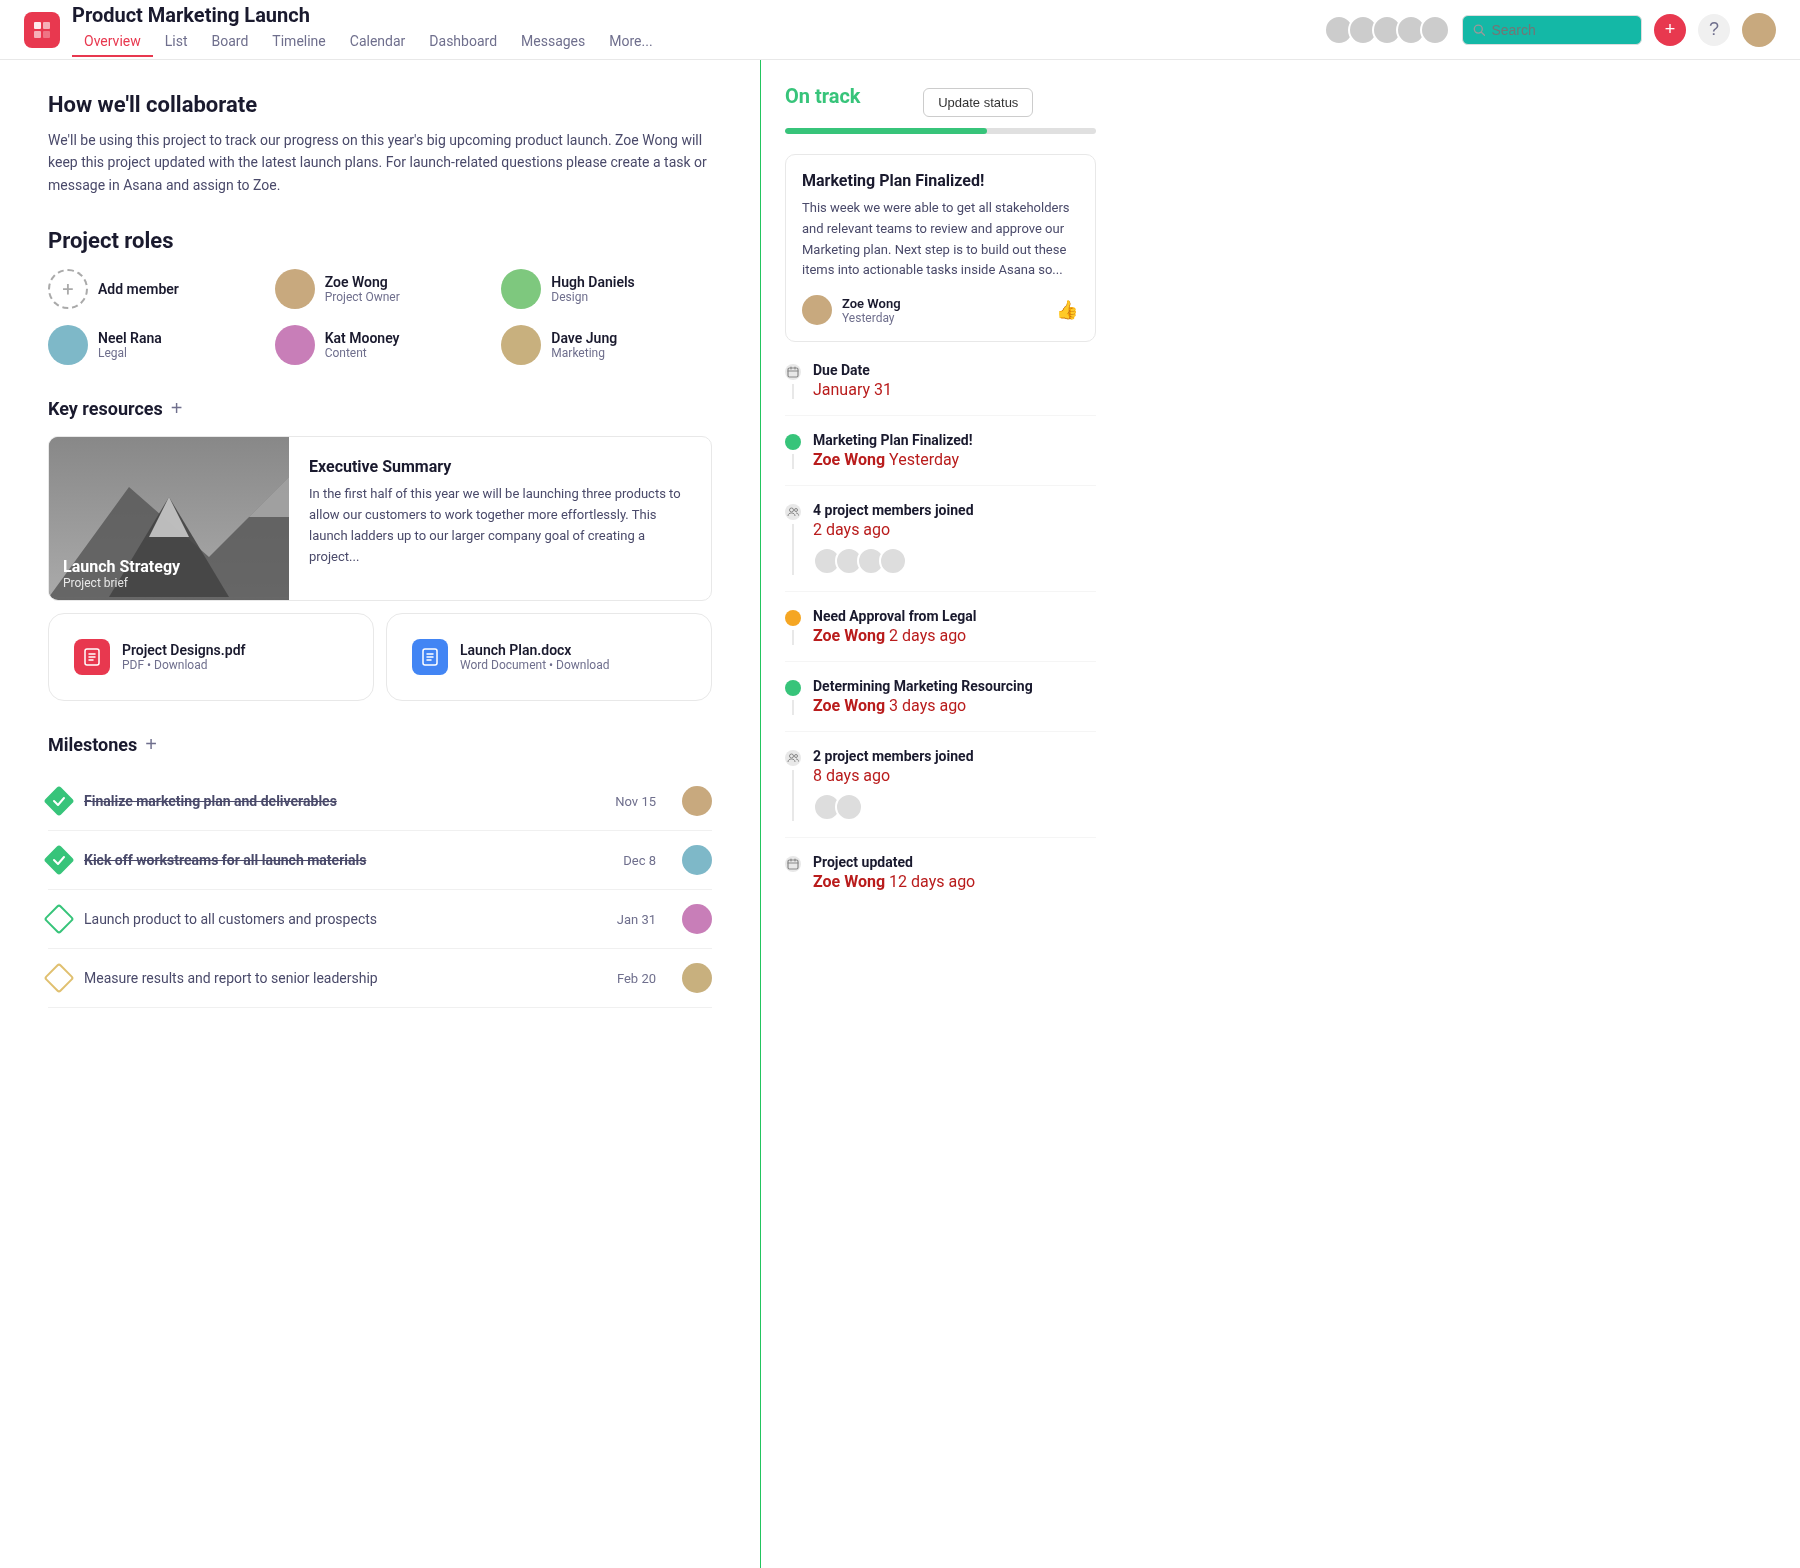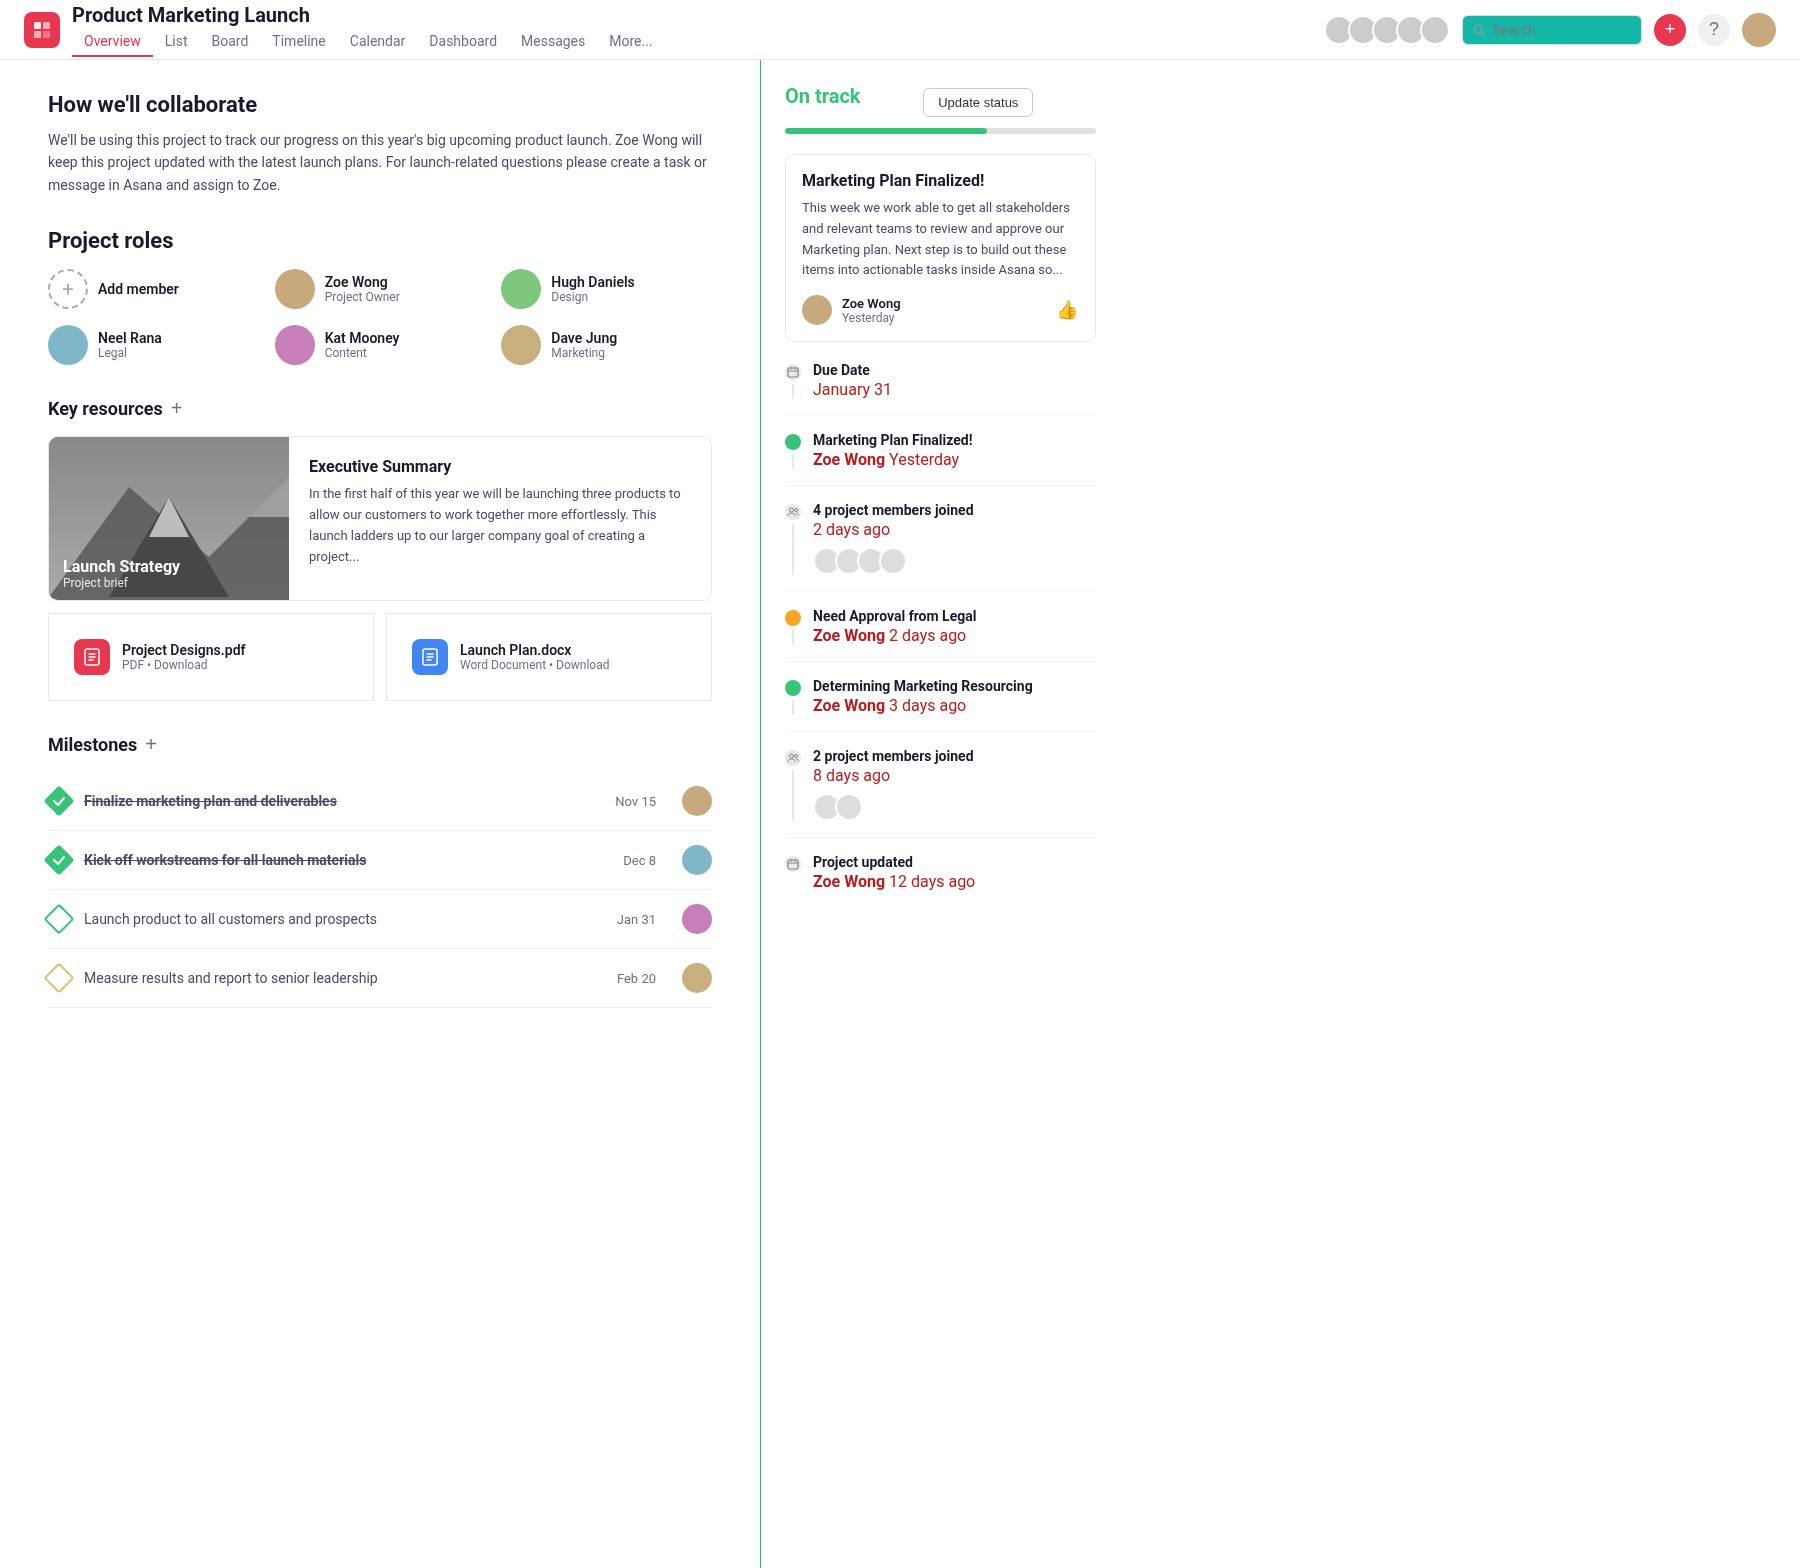--- a/index.html
+++ b/index.html
@@ -47,21 +47,21 @@
     .section-title-row h2 { font-size: 18px; font-weight: 700; }
     .add-btn { background: none; border: none; font-size: 20px; color: #6f6f8d; cursor: pointer; }
     .resource-card-large { border: 1px solid #e8e8e8; border-radius: 10px; overflow: hidden; display: flex; margin-bottom: 12px; }
     .resource-img-label { position: absolute; bottom: 0; left: 0; right: 0; padding: 10px 14px; color: #fff; }
     .resource-img-label .label-title { font-weight: 700; font-size: 16px; }
     .resource-img-label .label-sub { font-size: 12px; opacity: 0.85; }
     .resource-text { padding: 20px; flex: 1; }
     .resource-text h3 { font-size: 16px; font-weight: 700; margin-bottom: 8px; }
     .resource-text p { font-size: 13px; color: #4a4a6a; line-height: 1.6; }
     .resource-files { display: grid; grid-template-columns: 1fr 1fr; gap: 12px; }
-    .file-card { border: 1px solid #e8e8e8; border-radius: 1px; padding: 25px; display: flex; align-items: center; gap: 12px; }
+    .file-card { border: 1px solid #e8e8e8; border-radius: 16px; padding: 25px; display: flex; align-items: center; gap: 12px; }
     .file-icon { width: 36px; height: 36px; border-radius: 8px; display: flex; align-items: center; justify-content: center; font-size: 20px; }
     .file-icon.pdf { background: #e8384f; color: #fff; }
     .file-icon.doc { background: #4285f4; color: #fff; }
     .file-info .file-name { font-weight: 600; font-size: 14px; }
     .file-info .file-meta { font-size: 12px; color: #6f6f8d; }
 
     
     .milestones-section { margin-bottom: 32px; }
     .milestone-item { display: flex; align-items: center; gap: 14px; padding: 14px 0; border-bottom: 1px solid #f0f0f0; }
     .milestone-diamond { width: 22px; height: 22px; transform: rotate(45deg); border-radius: 3px; flex-shrink: 0; }
@@ -332,21 +332,21 @@
     <div class="status-header clearfix">
       <span class="status-label">On track</span>
       <button class="update-status-btn">Update status</button>
     </div>
     <div class="progress-bar-container">
       <div class="progress-bar-fill" style="width: 65%"></div>
     </div>
 
     <div class="update-card">
       <div class="update-title">Marketing Plan Finalized!</div>
-      <div class="update-body">This week we work able to get all stakeholders and relevant teams to review and approve our Marketing plan. Next step is to build out these items into actionable tasks inside Asana so...</div>
+      <div class="update-body">This week we were able to get all stakeholders and relevant teams to review and approve our Marketing plan. Next step is to build out these items into actionable tasks inside Asana so...</div>
       <div class="update-footer">
         <div class="small-avatar av-zoe"></div>
         <div>
           <div class="user-name">Zoe Wong</div>
           <div class="time-ago">Yesterday</div>
         </div>
         <button class="like-btn">👍</button>
       </div>
     </div>
 

